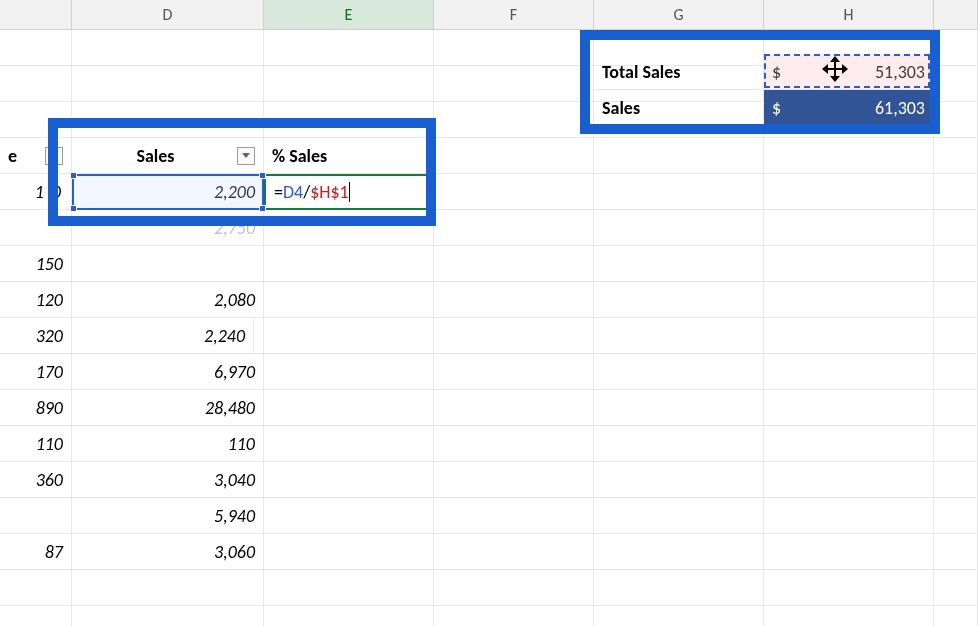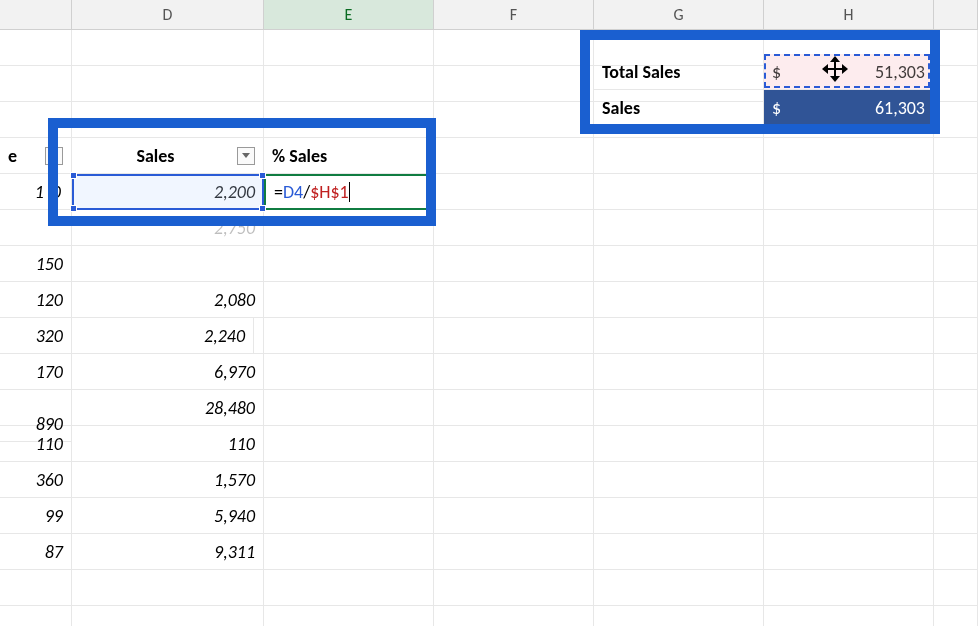--- a/index.html
+++ b/index.html
@@ -268,30 +268,29 @@
       <div class="cell right" style="left: 0px; top: 174px; width: 72px; height: 36px; letter-spacing: 2px;">1 0</div>
       <div class="cell right" style="left: 72px; top: 174px; width: 192px; height: 36px;">2,200</div>
       <div class="cell right" style="left: 72px; top: 210px; width: 192px; height: 36px; opacity: 0.25;">2,750</div>
       <div class="cell right" style="left: 0px; top: 246px; width: 72px; height: 36px;">150</div>
       <div class="cell right" style="left: 0px; top: 282px; width: 72px; height: 36px;">120</div>
       <div class="cell right" style="left: 72px; top: 282px; width: 192px; height: 36px;">2,080</div>
       <div class="cell right" style="left: 0px; top: 318px; width: 72px; height: 36px;">320</div>
       <div class="cell right" style="left: 62px; top: 318px; width: 192px; height: 36px;">2,240</div>
       <div class="cell right" style="left: 0px; top: 354px; width: 72px; height: 36px;">170</div>
       <div class="cell right" style="left: 72px; top: 354px; width: 192px; height: 36px;">6,970</div>
-      <div class="cell right" style="left: 0px; top: 390px; width: 72px; height: 36px; margin-top: 16px;">890</div>
+      <div class="cell right" style="left: 0px; top: 390px; width: 72px; height: 36px;">890</div>
       <div class="cell right" style="left: 72px; top: 390px; width: 192px; height: 36px;">28,480</div>
       <div class="cell right" style="left: 0px; top: 426px; width: 72px; height: 36px;">110</div>
       <div class="cell right" style="left: 72px; top: 426px; width: 192px; height: 36px;">110</div>
       <div class="cell right" style="left: 0px; top: 462px; width: 72px; height: 36px;">360</div>
-      <div class="cell right" style="left: 72px; top: 462px; width: 192px; height: 36px;">1,570</div>
-      <div class="cell right" style="left: 0px; top: 498px; width: 72px; height: 36px;">99</div>
+      <div class="cell right" style="left: 72px; top: 462px; width: 192px; height: 36px;">3,040</div>
       <div class="cell right" style="left: 72px; top: 498px; width: 192px; height: 36px;">5,940</div>
       <div class="cell right" style="left: 0px; top: 534px; width: 72px; height: 36px;">87</div>
-      <div class="cell right" style="left: 72px; top: 534px; width: 192px; height: 36px;">9,311</div>
+      <div class="cell right" style="left: 72px; top: 534px; width: 192px; height: 36px;">3,060</div>
     </div>
 
   <div class="cells" id="sidecells">
       <div class="cell side-label" style="left: 594px; top: 54px; width: 170px; height: 36px;">Total Sales</div>
       <div class="cell" style="left: 764px; top: 54px; width: 170px; height: 36px; background: rgb(253, 238, 240);">
         <div class="dollar-row">
           <span>$</span>
           <span>51,303</span>
         </div>
       </div>

